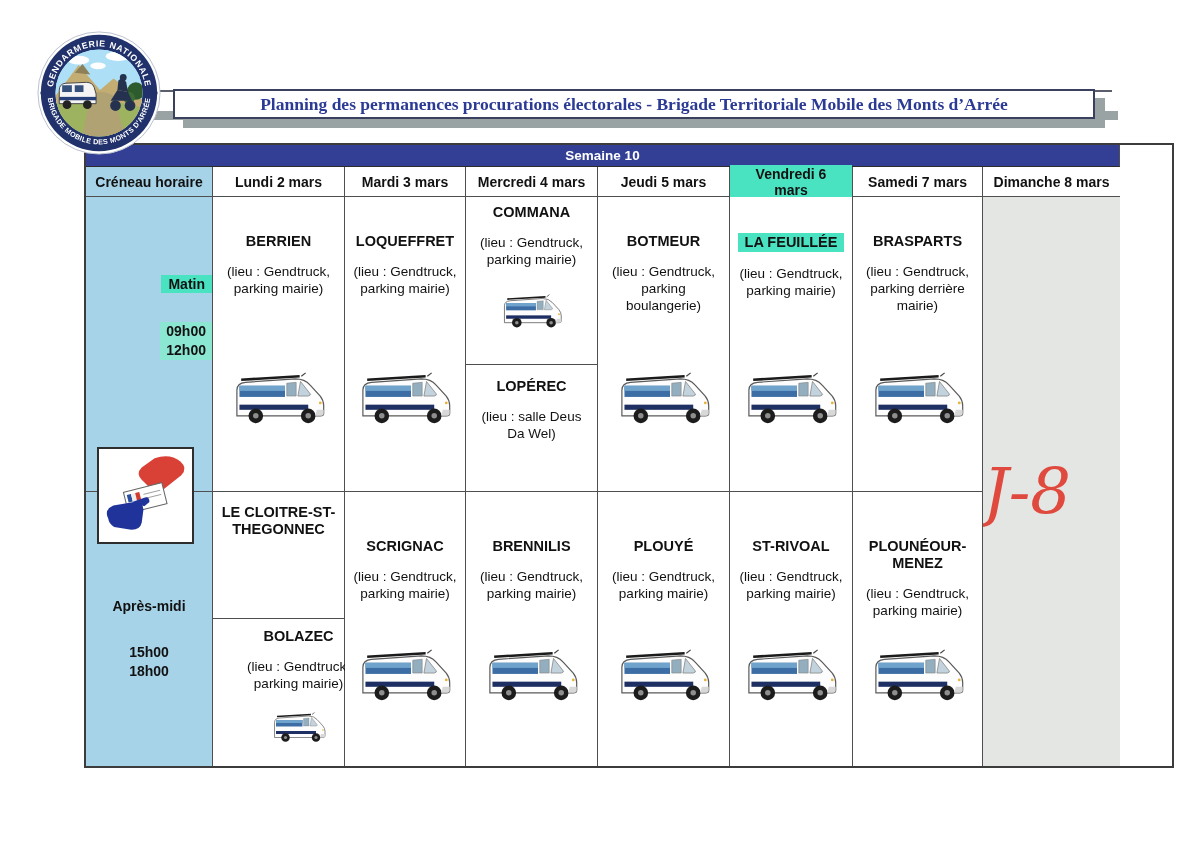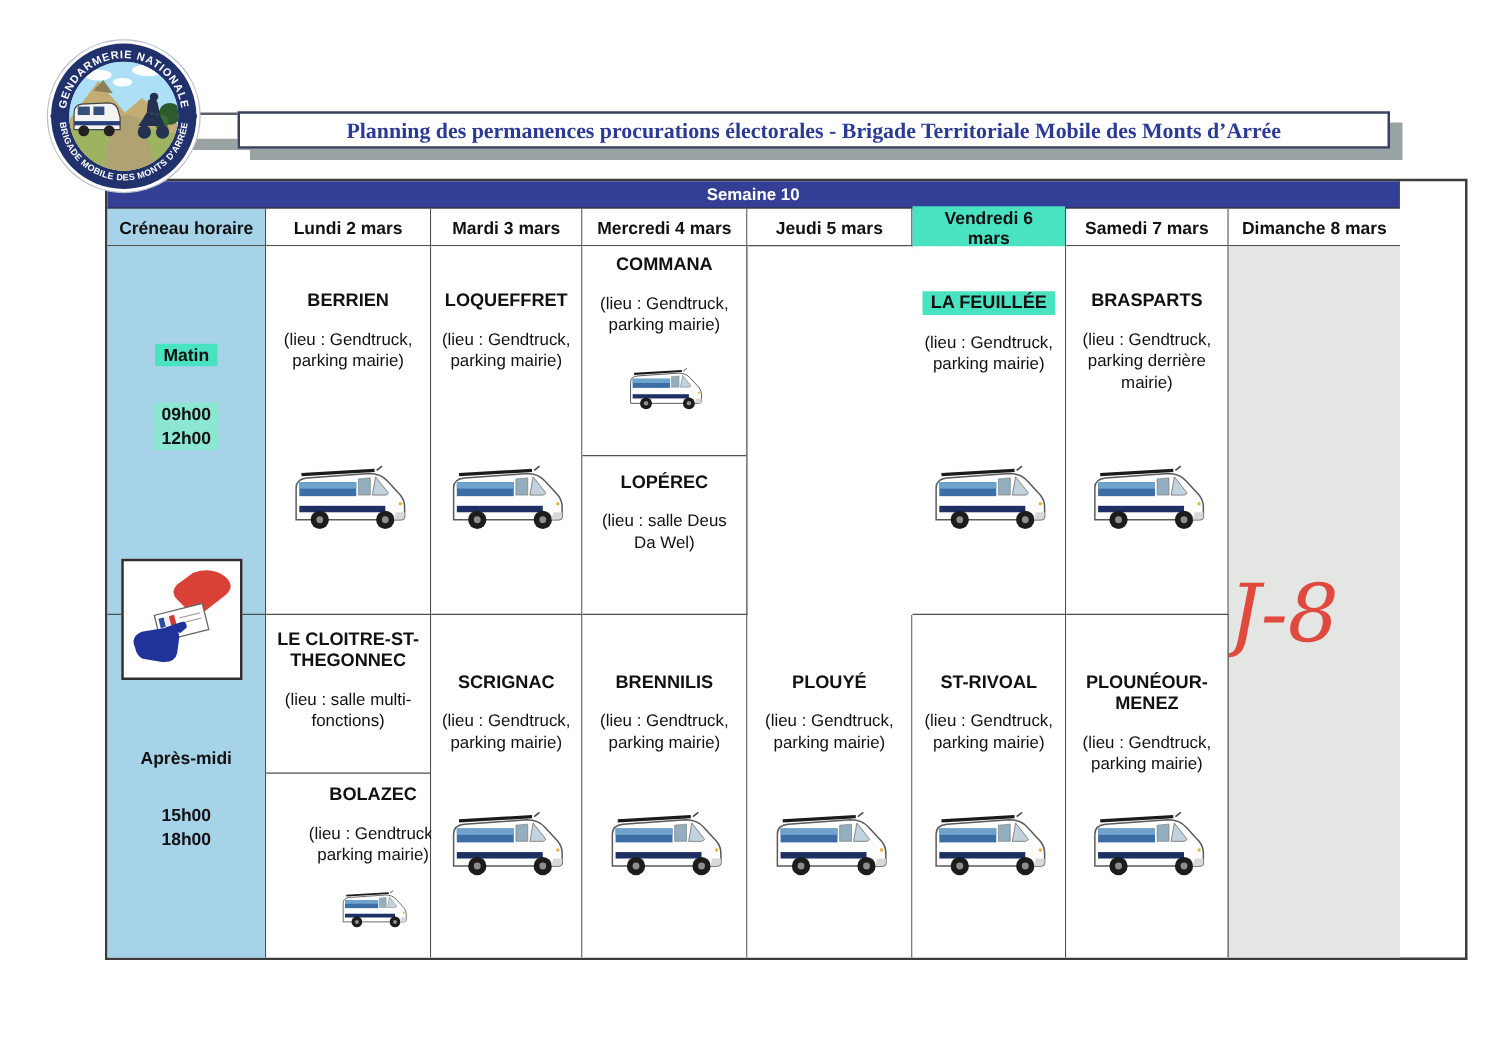--- a/index.html
+++ b/index.html
@@ -5,21 +5,21 @@
   html,body{margin:0;padding:0;background:#fff;}
   .page{position:relative;width:1200px;height:849px;background:#ffffff;overflow:hidden;
         font-family:"Liberation Sans", sans-serif;color:#111;}
 
   
   .logo{position:absolute;left:36px;top:30px;width:126px;height:126px;z-index:6;}
 
   
   .title-rail{position:absolute;left:150px;top:90px;width:962px;height:2px;background:#5a5f6b;z-index:1;}
   .title-shadowbar{position:absolute;left:152px;top:111px;width:966px;height:9px;background:#9aa3a3;z-index:1;}
-  .title-box{position:absolute;left:190px;top:89px;width:922px;height:30px;background:#fff;
+  .title-box{position:absolute;left:173px;top:89px;width:922px;height:30px;background:#fff;
              border:2px solid #39415f;box-sizing:border-box;z-index:2;
              box-shadow:10px 9px 0 #9aa3a3;display:flex;align-items:center;justify-content:center;}
   .title-box span{font-family:"Liberation Serif", serif;font-weight:bold;font-size:17.5px;color:#2b3a94;white-space:nowrap;}
 
   
   .table-wrap{position:absolute;left:84px;top:143px;width:1090px;z-index:3;}
   .grid{display:grid;box-sizing:border-box;border:2px solid #3c3c3c;background:#fff;
         grid-template-columns:127px 132px 121px 132px 132px 123px 130px 137px;
         grid-template-rows:22px 30px 295px 274px;}
   .cell{position:relative;border-right:1px solid #4f4f4f;border-bottom:1px solid #4f4f4f;background:#fff;
@@ -31,21 +31,21 @@
   .r4,.dim{border-bottom:none;}
 
   .banner{grid-column:1 / -1;grid-row:1;background:#333f94;color:#fff;display:flex;align-items:center;
           justify-content:center;font-weight:bold;font-size:13.5px;border-bottom:1px solid #2c2c2c;}
   .hdr{justify-content:center;font-weight:bold;font-size:14px;display:flex;flex-direction:row;align-items:center;}
   .timecol{background:#a7d3e8;}
 
   .hl{background:#4ae3c2;padding:1px 7px;display:inline-block;}
   .hl-time{background:#8ce7d2;padding:0 6px;display:inline-block;}
 
-  .slot-m{padding-top:78px;font-weight:bold;font-size:14px;}
+  .slot-m{padding-top:78px;font-weight:bold;font-size:14px;align-items:flex-end;}
   .slot-a{padding-top:106px;font-weight:bold;font-size:14px;}
   .slot-times{margin-top:29px;line-height:19px;}
 
   .daycell{padding-top:36px;}
   .daycell-a{padding-top:46px;}
   .city{font-weight:bold;font-size:14.5px;line-height:17px;padding:0 6px;}
   .lieu{font-size:13.5px;line-height:17px;margin-top:13px;padding:0 8px;}
 
   .split{padding:0;}
   .subcell{display:flex;flex-direction:column;align-items:center;text-align:center;box-sizing:border-box;width:100%;}
@@ -208,20 +208,27 @@
           <svg class="van van-md van-commana">
               <use href="#gendtruck"></use>
             </svg>
         </div>
         <div class="subcell sub-loperec">
           <div class="city">LOPÉREC</div>
           <div class="lieu">(lieu : salle Deus Da Wel)</div>
         </div>
       </div>
 
+      <div class="cell daycell c5 r3">
+        <div class="city">BOTMEUR</div>
+        <div class="lieu">(lieu : Gendtruck, parking boulangerie)</div>
+        <svg class="van van-lg van-row3">
+            <use href="#gendtruck"></use>
+          </svg>
+      </div>
 
       <div class="cell daycell c6 r3">
         <div class="city"><span class="hl">LA FEUILLÉE</span></div>
         <div class="lieu">(lieu : Gendtruck, parking mairie)</div>
         <svg class="van van-lg van-row3">
             <use href="#gendtruck"></use>
           </svg>
       </div>
 
       <div class="cell daycell c7 r3">
@@ -240,21 +247,20 @@
         <div>Après-midi</div>
         <div class="slot-times">
           <div>15h00</div>
           <div>18h00</div>
         </div>
       </div>
 
       <div class="cell split c2 r4">
         <div class="subcell sub-cloitre">
           <div class="city">LE CLOITRE-ST-THEGONNEC</div>
-          <div class="lieu">(lieu : salle multi-fonctions)</div>
         </div>
         <div class="subcell sub-bolazec">
           <div class="city">BOLAZEC</div>
           <div class="lieu">(lieu : Gendtruck, parking mairie)</div>
           <svg class="van van-sm van-bolazec">
               <use href="#gendtruck"></use>
             </svg>
         </div>
       </div>
 

